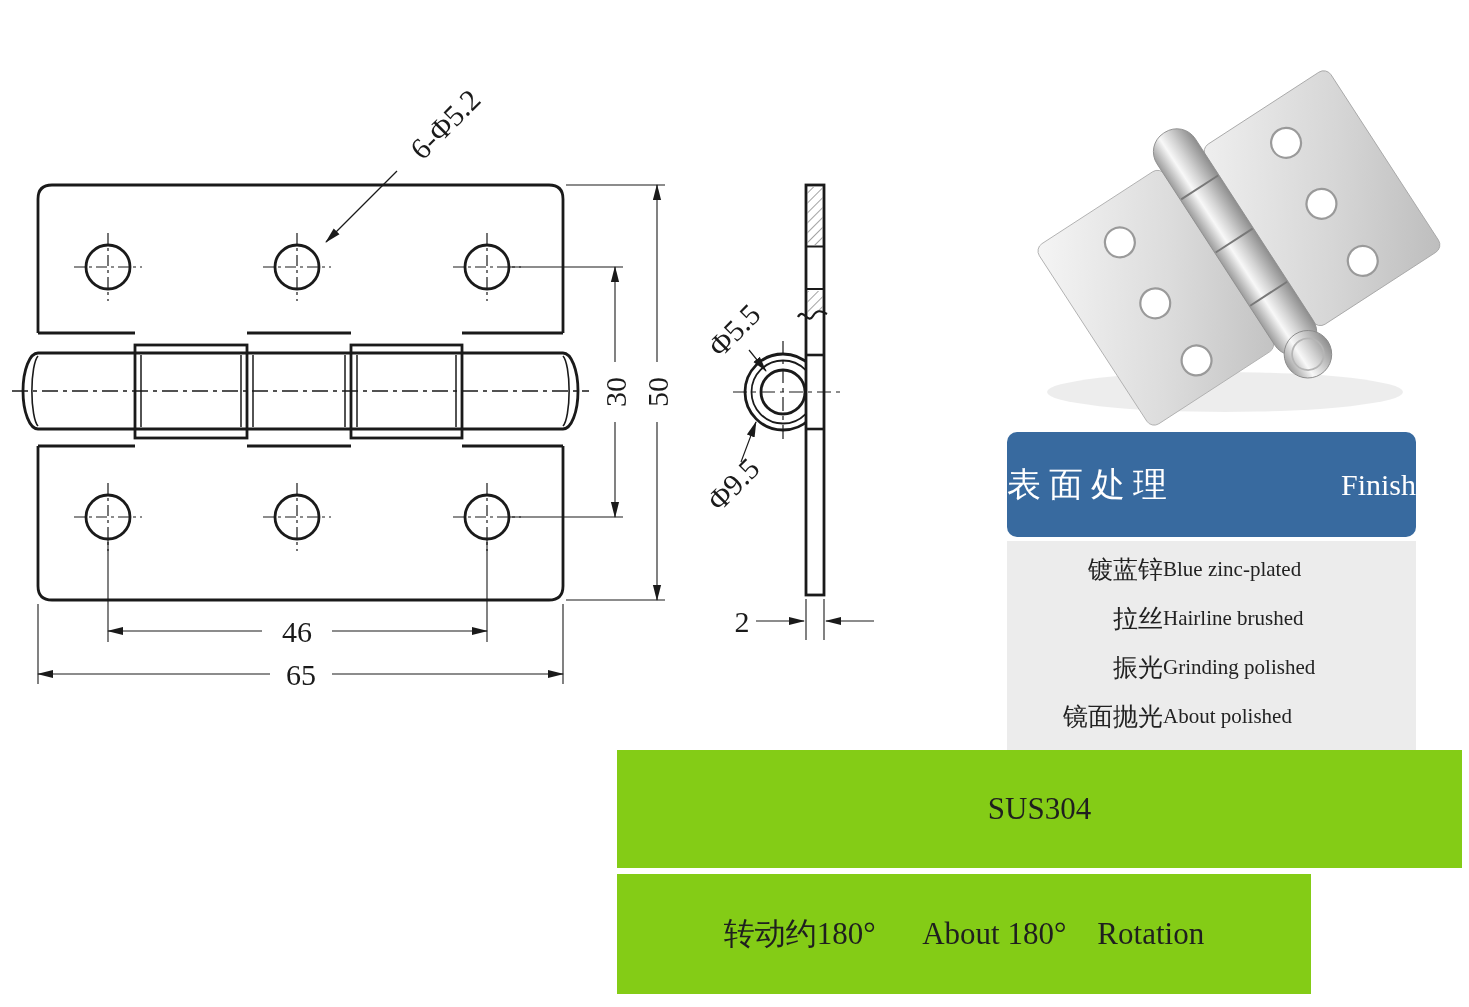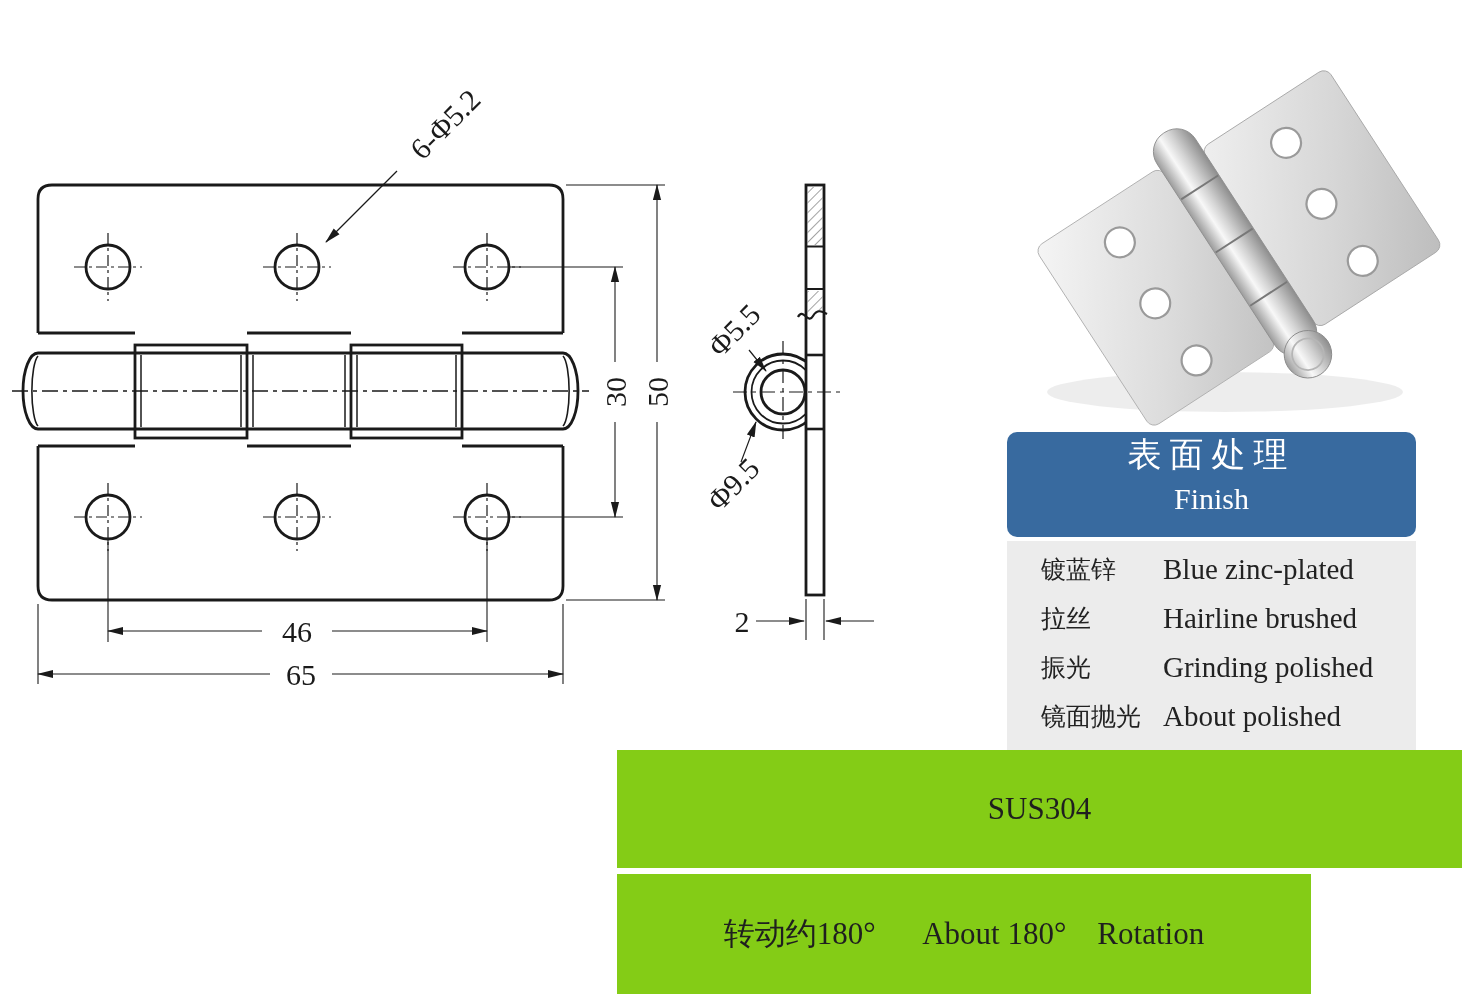--- a/index.html
+++ b/index.html
@@ -2,27 +2,27 @@
 <html><head>
 <meta charset="utf-8">
 <style>
   html,body{margin:0;padding:0;background:#fff;}
   #page{position:relative;width:1469px;height:1007px;background:#ffffff;overflow:hidden;
         font-family:"Liberation Serif","DejaVu Serif",serif;}
   svg{position:absolute;}
   .dim-text{font-family:"Liberation Serif","DejaVu Serif",serif;font-size:30px;fill:#1a1a1a;}
   .finish-panel{position:absolute;left:1007px;top:432px;width:409px;}
   .finish-header{background:#386A9F;border-radius:10px;height:105px;color:#ffffff;
-                 display:flex;flex-direction:column;justify-content:flex-start;align-items:center;gap:4px;}
+                 display:flex;flex-direction:row;justify-content:space-between;align-items:center;gap:4px;}
   .finish-title-zh{font-size:34px;letter-spacing:8px;}
   .finish-title-en{font-size:30px;}
   .finish-body{background:#ECECEC;margin-top:4px;padding:4px 0 9px 0;}
-  .finish-row{display:flex;align-items:center;height:49px;padding-left:34px;}
+  .finish-row{display:flex;align-items:center;height:49px;padding-left:34px;text-align:right;}
   .finish-zh{width:122px;font-size:25px;color:#222222;flex-shrink:0;}
-  .finish-en{font-size:29px;color:#222222;}
+  .finish-en{font-size:21px;color:#222222;}
   .cell{position:absolute;display:flex;align-items:center;justify-content:center;}
   .cell-label{background:#386A9F;color:#ffffff;font-size:31px;}
   .cell-value{background:#84cc16;color:#1f1f1f;font-size:31px;white-space:pre;}
 </style>
 </head>
 <body>
 
 <div id="page">
 
   <svg style="left:0;top:0;width:900px;height:720px" viewBox="0 0 900 720">

